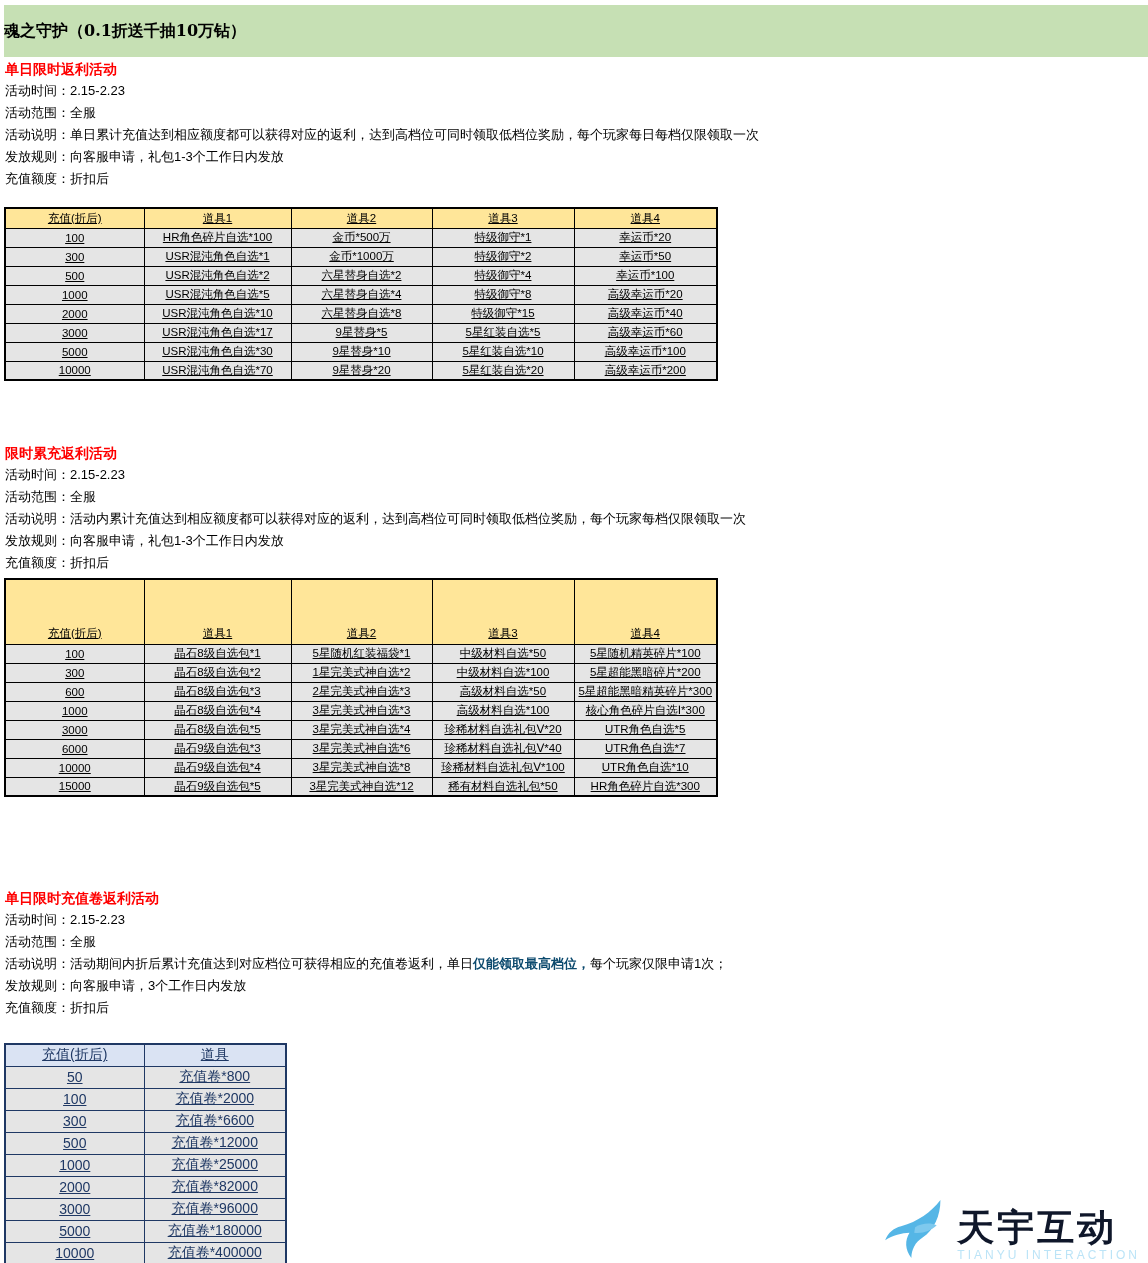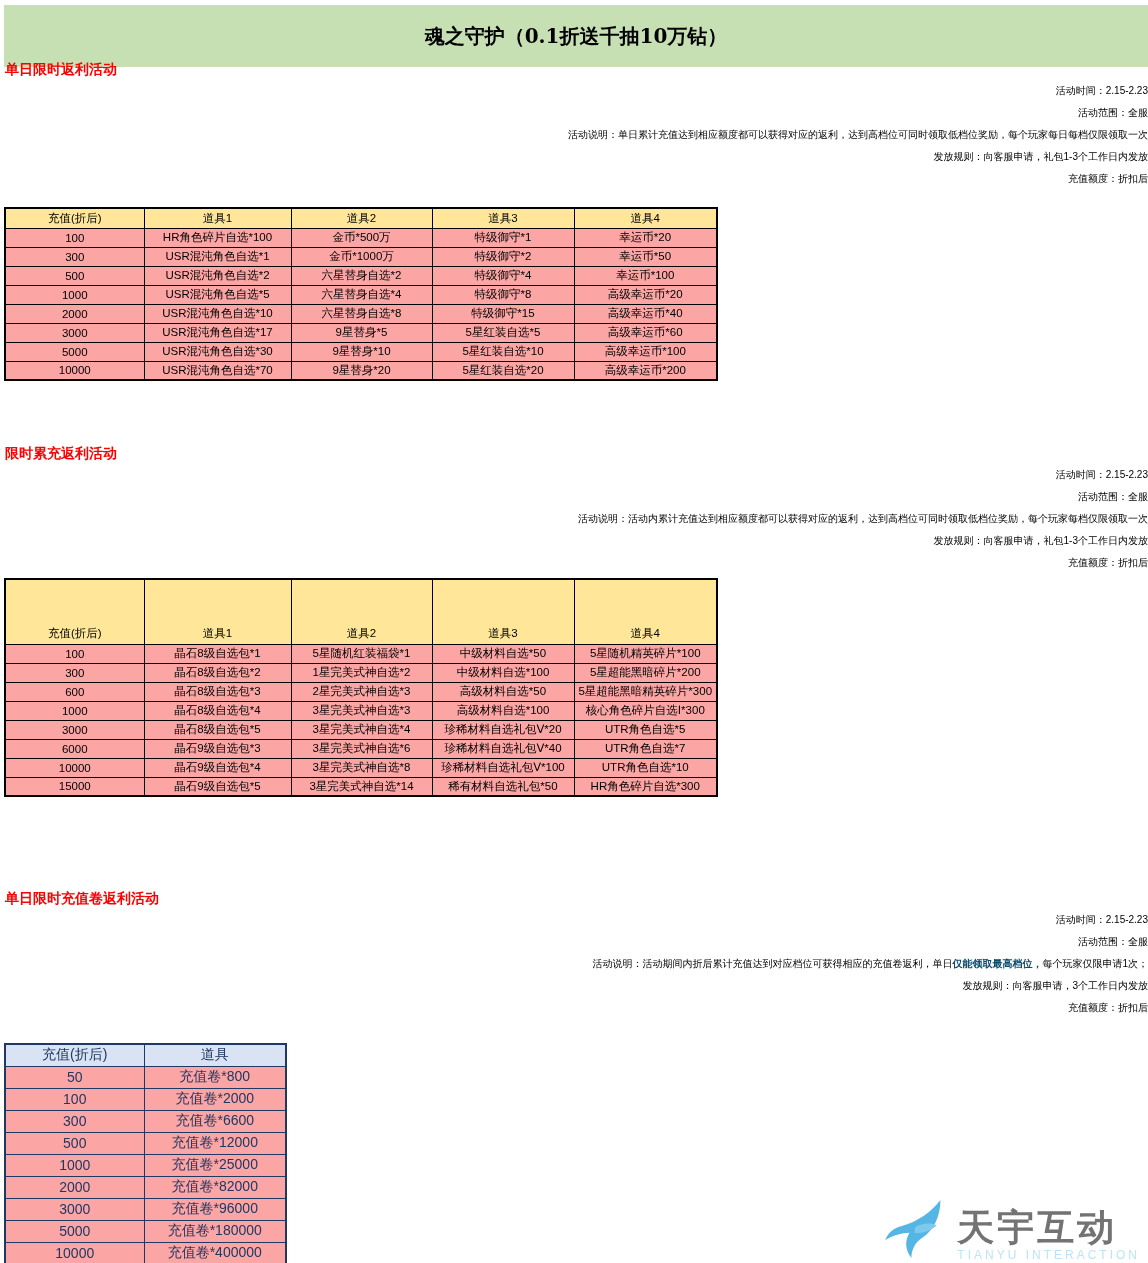--- a/index.html
+++ b/index.html
@@ -1,32 +1,32 @@
 <!DOCTYPE html>
 <html><head>
 <meta charset="utf-8">
 <style>
   html,body{margin:0;padding:0;}
   body{
     width:1148px;height:1263px;position:relative;background:#ffffff;
     font-family:"Liberation Sans",sans-serif;color:#000;overflow:hidden;
   }
   .banner{
-    position:absolute;left:4px;top:5px;right:0;height:62px;
-    background:#c6e0b4;display:flex;align-items:center;justify-content:center;
-    font-family:"DejaVu Serif",serif;font-weight:bold;font-size:20px;color:#000;
+    position:absolute;left:4px;top:5px;right:0;height:52px;
+    background:#c6e0b4;display:flex;align-items:center;
+    font-family:"DejaVu Serif",serif;font-weight:bold;font-size:16px;color:#000;
   }
   section{position:absolute;left:5px;right:0;}
   #sec1{top:58px;} #sec2{top:442px;} #sec3{top:887px;}
   .sec-title{color:#ff0000;font-weight:bold;font-size:14px;height:22px;line-height:22px;}
-  .info-line{height:22px;line-height:22px;font-size:10px;white-space:nowrap;text-align:right;}
+  .info-line{height:22px;line-height:22px;font-size:13px;white-space:nowrap;}
   .info-line .hl{color:#0c4a6e;font-weight:bold;}
   .tbl{
-    position:absolute;border-collapse:collapse;table-layout:fixed;background:#fca5a5;
-    font-size:11.5px;border:2px solid #000;
+    position:absolute;border-collapse:collapse;table-layout:fixed;background:#e5e5e5;
+    font-size:11.5px;border:2px solid #000;text-decoration:underline;
   }
   .tbl th,.tbl td{
     border:1px solid #000;text-align:center;vertical-align:middle;
     padding:0;overflow:hidden;white-space:nowrap;font-weight:normal;
   }
   #table1{left:4px;top:207px;}
   #table1 thead tr{height:20px;}
   #table1 tbody tr{height:19px;}
   #table2{left:4px;top:578px;}
   #table2 thead tr{height:65px;}
@@ -38,21 +38,21 @@
   }
   #table3 th,#table3 td{border:1px solid #1f3864;}
   #table3 th{background:#dae3f3;}
   #table3 tr{height:22px;}
   .logo{
     position:absolute;right:8px;bottom:2px;display:flex;align-items:flex-end;gap:6px;
   }
   .logo .bird{width:68px;height:60px;margin-bottom:2px;}
   .logo .texts{display:flex;flex-direction:column;align-items:flex-start;line-height:1;}
   .logo .cn{
-    font-size:37px;font-weight:bold;color:#737373;letter-spacing:3px;white-space:nowrap;
+    font-size:37px;font-weight:bold;color:#0f172a;letter-spacing:3px;white-space:nowrap;
   }
   .logo .en{
     font-size:12px;color:#bce4f7;letter-spacing:3px;margin-top:3px;white-space:nowrap;
   }
 </style>
 </head>
 <body>
 
 <div class="banner">
   <span>魂之守护（0.1折送千抽10万钻）</span>
@@ -218,21 +218,21 @@
       <tr>
         <td>10000</td>
         <td>晶石9级自选包*4</td>
         <td>3星完美式神自选*8</td>
         <td>珍稀材料自选礼包Ⅴ*100</td>
         <td>UTR角色自选*10</td>
       </tr>
       <tr>
         <td>15000</td>
         <td>晶石9级自选包*5</td>
-        <td>3星完美式神自选*14</td>
+        <td>3星完美式神自选*12</td>
         <td>稀有材料自选礼包*50</td>
         <td>HR角色碎片自选*300</td>
       </tr>
     </tbody>
   </table>
 
 <section id="sec3">
   <div class="sec-title">单日限时充值卷返利活动</div>
   <div>
       <div class="info-line"><span>活动时间：2.15-2.23</span></div>

